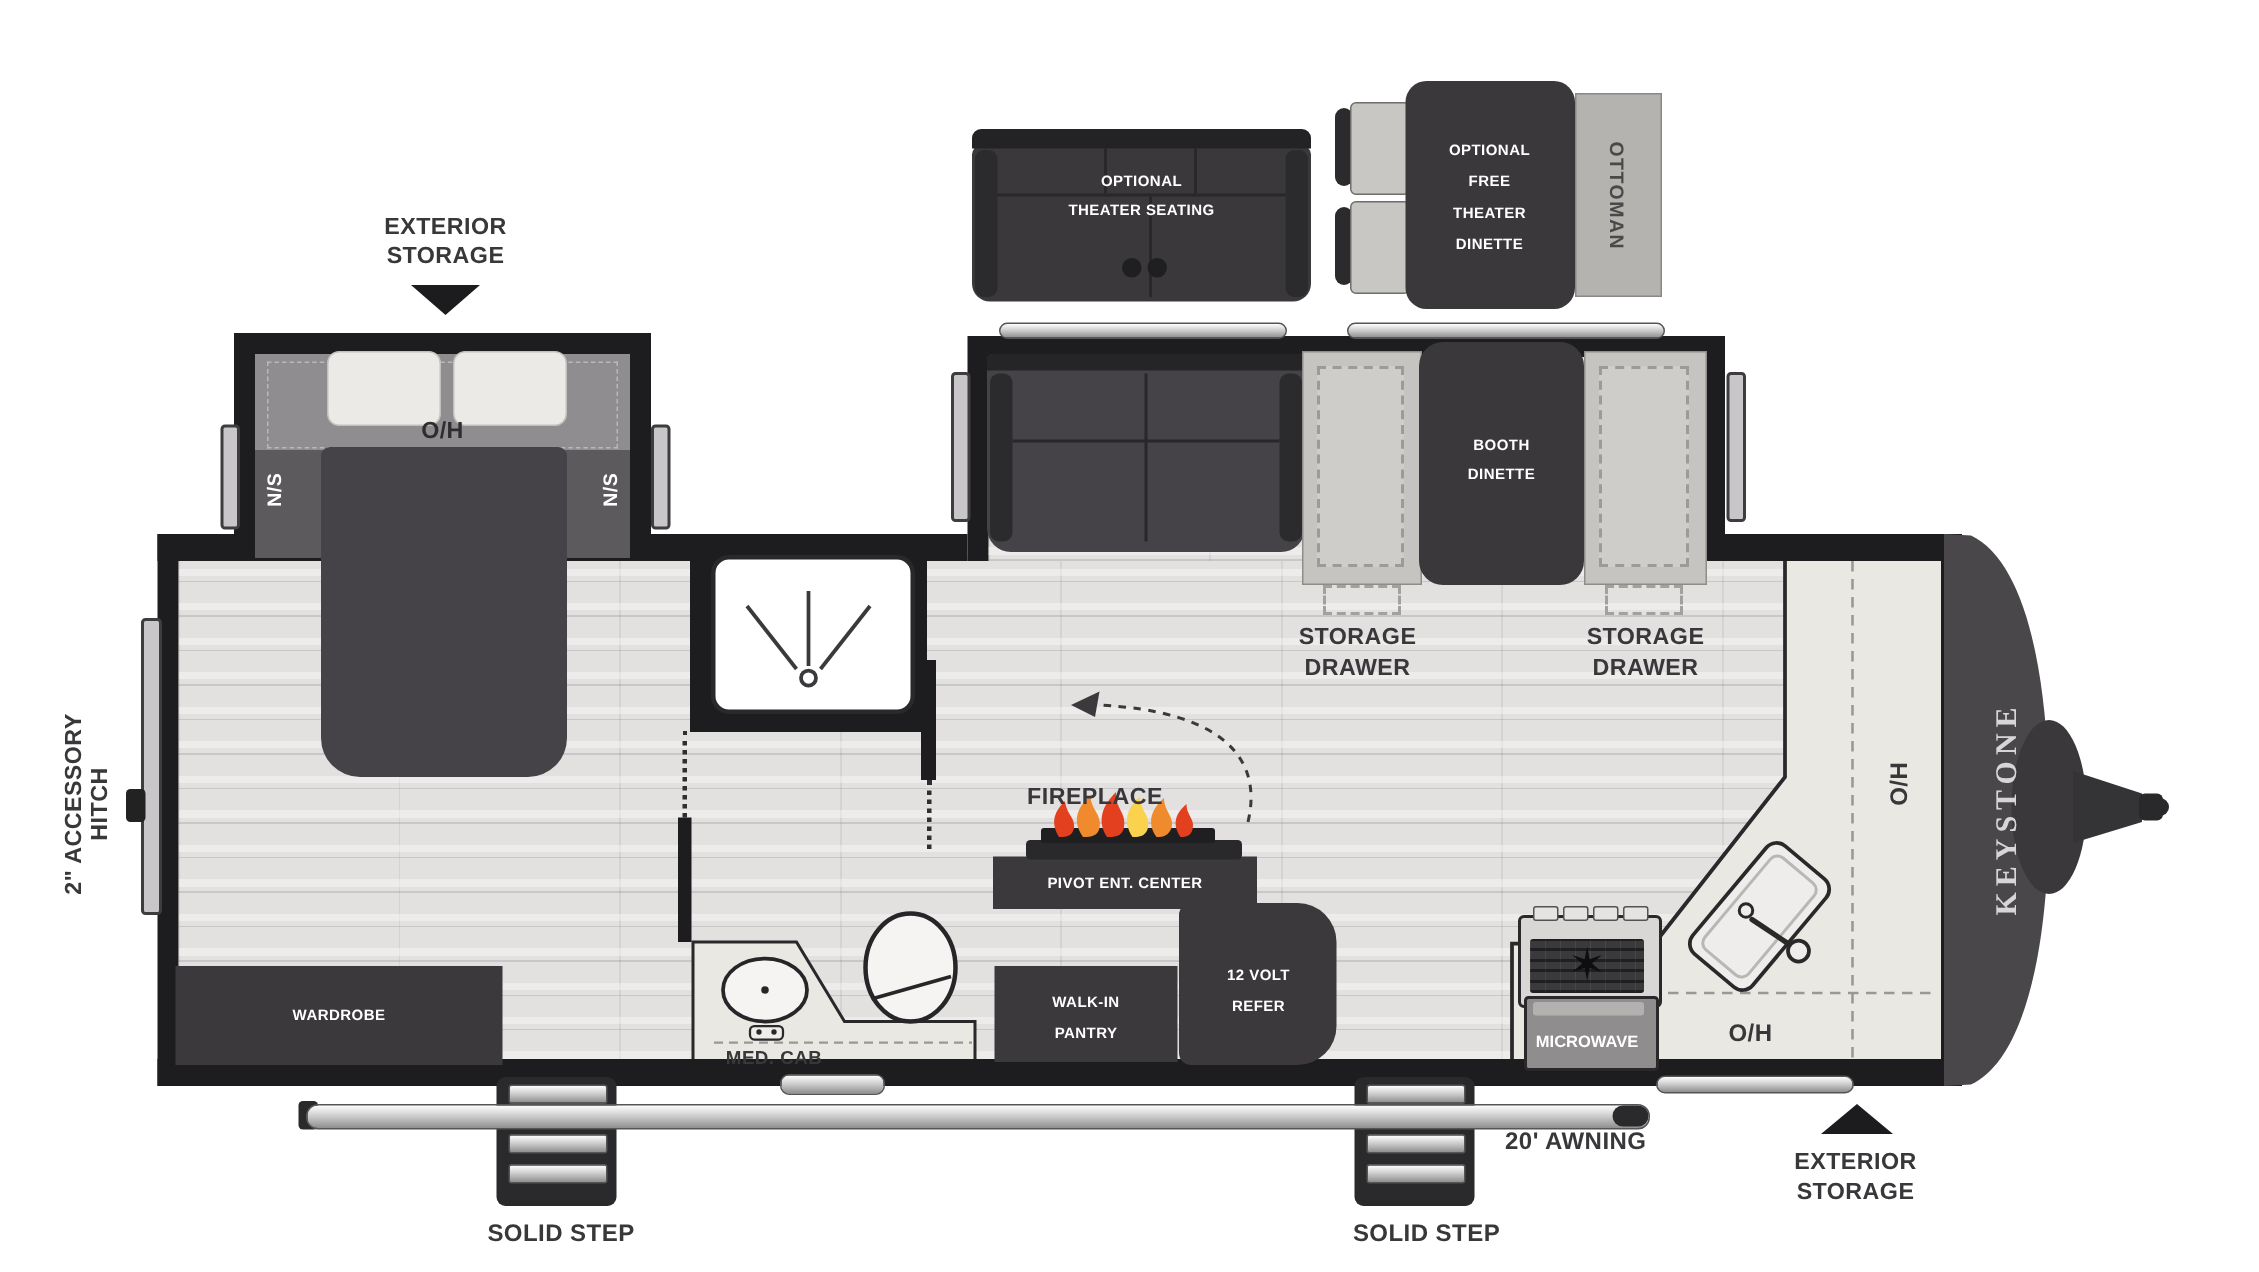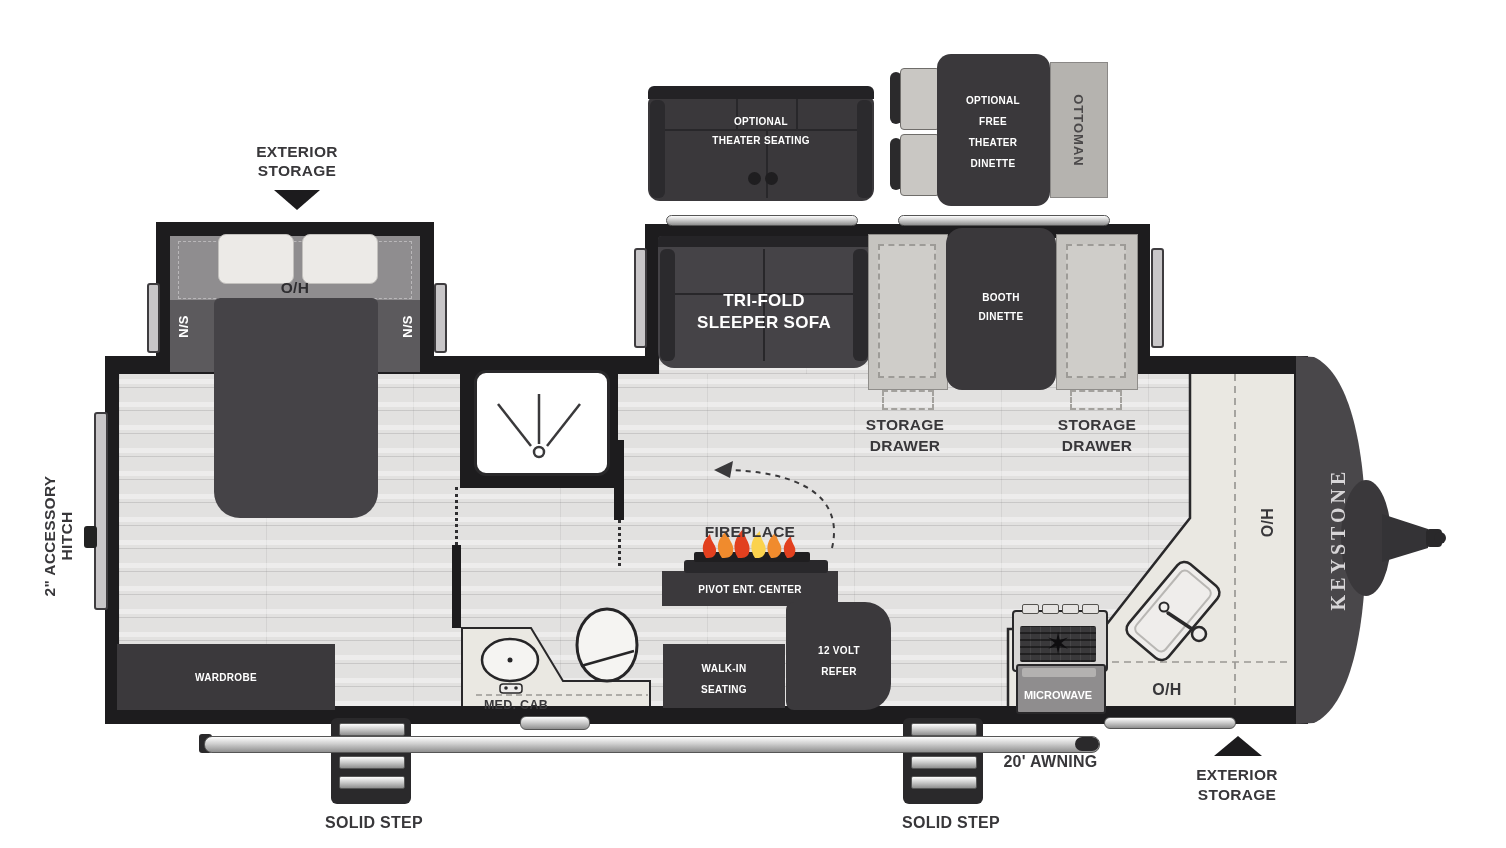--- a/index.html
+++ b/index.html
@@ -213,45 +213,41 @@
   <div class="lbl rotcw" style="left:1018px;top:121px;width:120px;font-size:13px;color:#4a4849;letter-spacing:1px;">OTTOMAN</div>
 
   <div class="lbl" style="left:265px;top:278px;width:60px;color:#2e2d30;">O/H</div>
   <div class="wlbl rotccw" style="left:153px;top:317px;width:60px;font-size:13px;">N/S</div>
   <div class="wlbl rotccw" style="left:377px;top:317px;width:60px;font-size:13px;">N/S</div>
 
 
   <div class="wlbl" style="left:136px;top:668px;width:180px;">WARDROBE</div>
   <div class="lbl" style="left:478px;top:696px;width:76px;font-size:12.5px;">MED. CAB</div>
 
-  <div class="wlbl" style="left:684px;top:290px;width:160px;font-size:17px;line-height:21.5px;">
-    <span style="display:block;">TRI-FOLD</span>
-    <span style="display:block;">SLEEPER SOFA</span>
-  </div>
 
   <div class="wlbl" style="left:951px;top:288px;width:100px;">
     <span style="display:block;">BOOTH</span>
     <span style="display:block;">DINETTE</span>
   </div>
 
   <div class="lbl" style="left:855px;top:414px;width:100px;line-height:21px;">
     <span style="display:block;">STORAGE</span>
     <span style="display:block;">DRAWER</span>
   </div>
   <div class="lbl" style="left:1047px;top:414px;width:100px;line-height:21px;">
     <span style="display:block;">STORAGE</span>
     <span style="display:block;">DRAWER</span>
   </div>
 
-  <div class="lbl" style="left:695px;top:522px;width:110px;">FIREPLACE</div>
+  <div class="lbl" style="left:675px;top:522px;width:110px;">FIREPLACE</div>
   <div class="wlbl" style="left:666px;top:580px;width:168px;">PIVOT ENT. CENTER</div>
 
   <div class="wlbl" style="left:668px;top:658px;width:112px;line-height:21px;">
     <span style="display:block;">WALK-IN</span>
-    <span style="display:block;">SEATING</span>
+    <span style="display:block;">PANTRY</span>
   </div>
   <div class="wlbl" style="left:794px;top:640px;width:90px;line-height:21px;">
     <span style="display:block;">12 VOLT</span>
     <span style="display:block;">REFER</span>
   </div>
 
   <div class="wlbl" style="left:1014px;top:686px;width:88px;font-size:11px;letter-spacing:0;">MICROWAVE</div>
   <div class="lbl" style="left:1137px;top:680px;width:60px;font-size:16px;">O/H</div>
   <div class="lbl rotccw" style="left:1227px;top:513px;width:80px;font-size:16px;">O/H</div>
 

